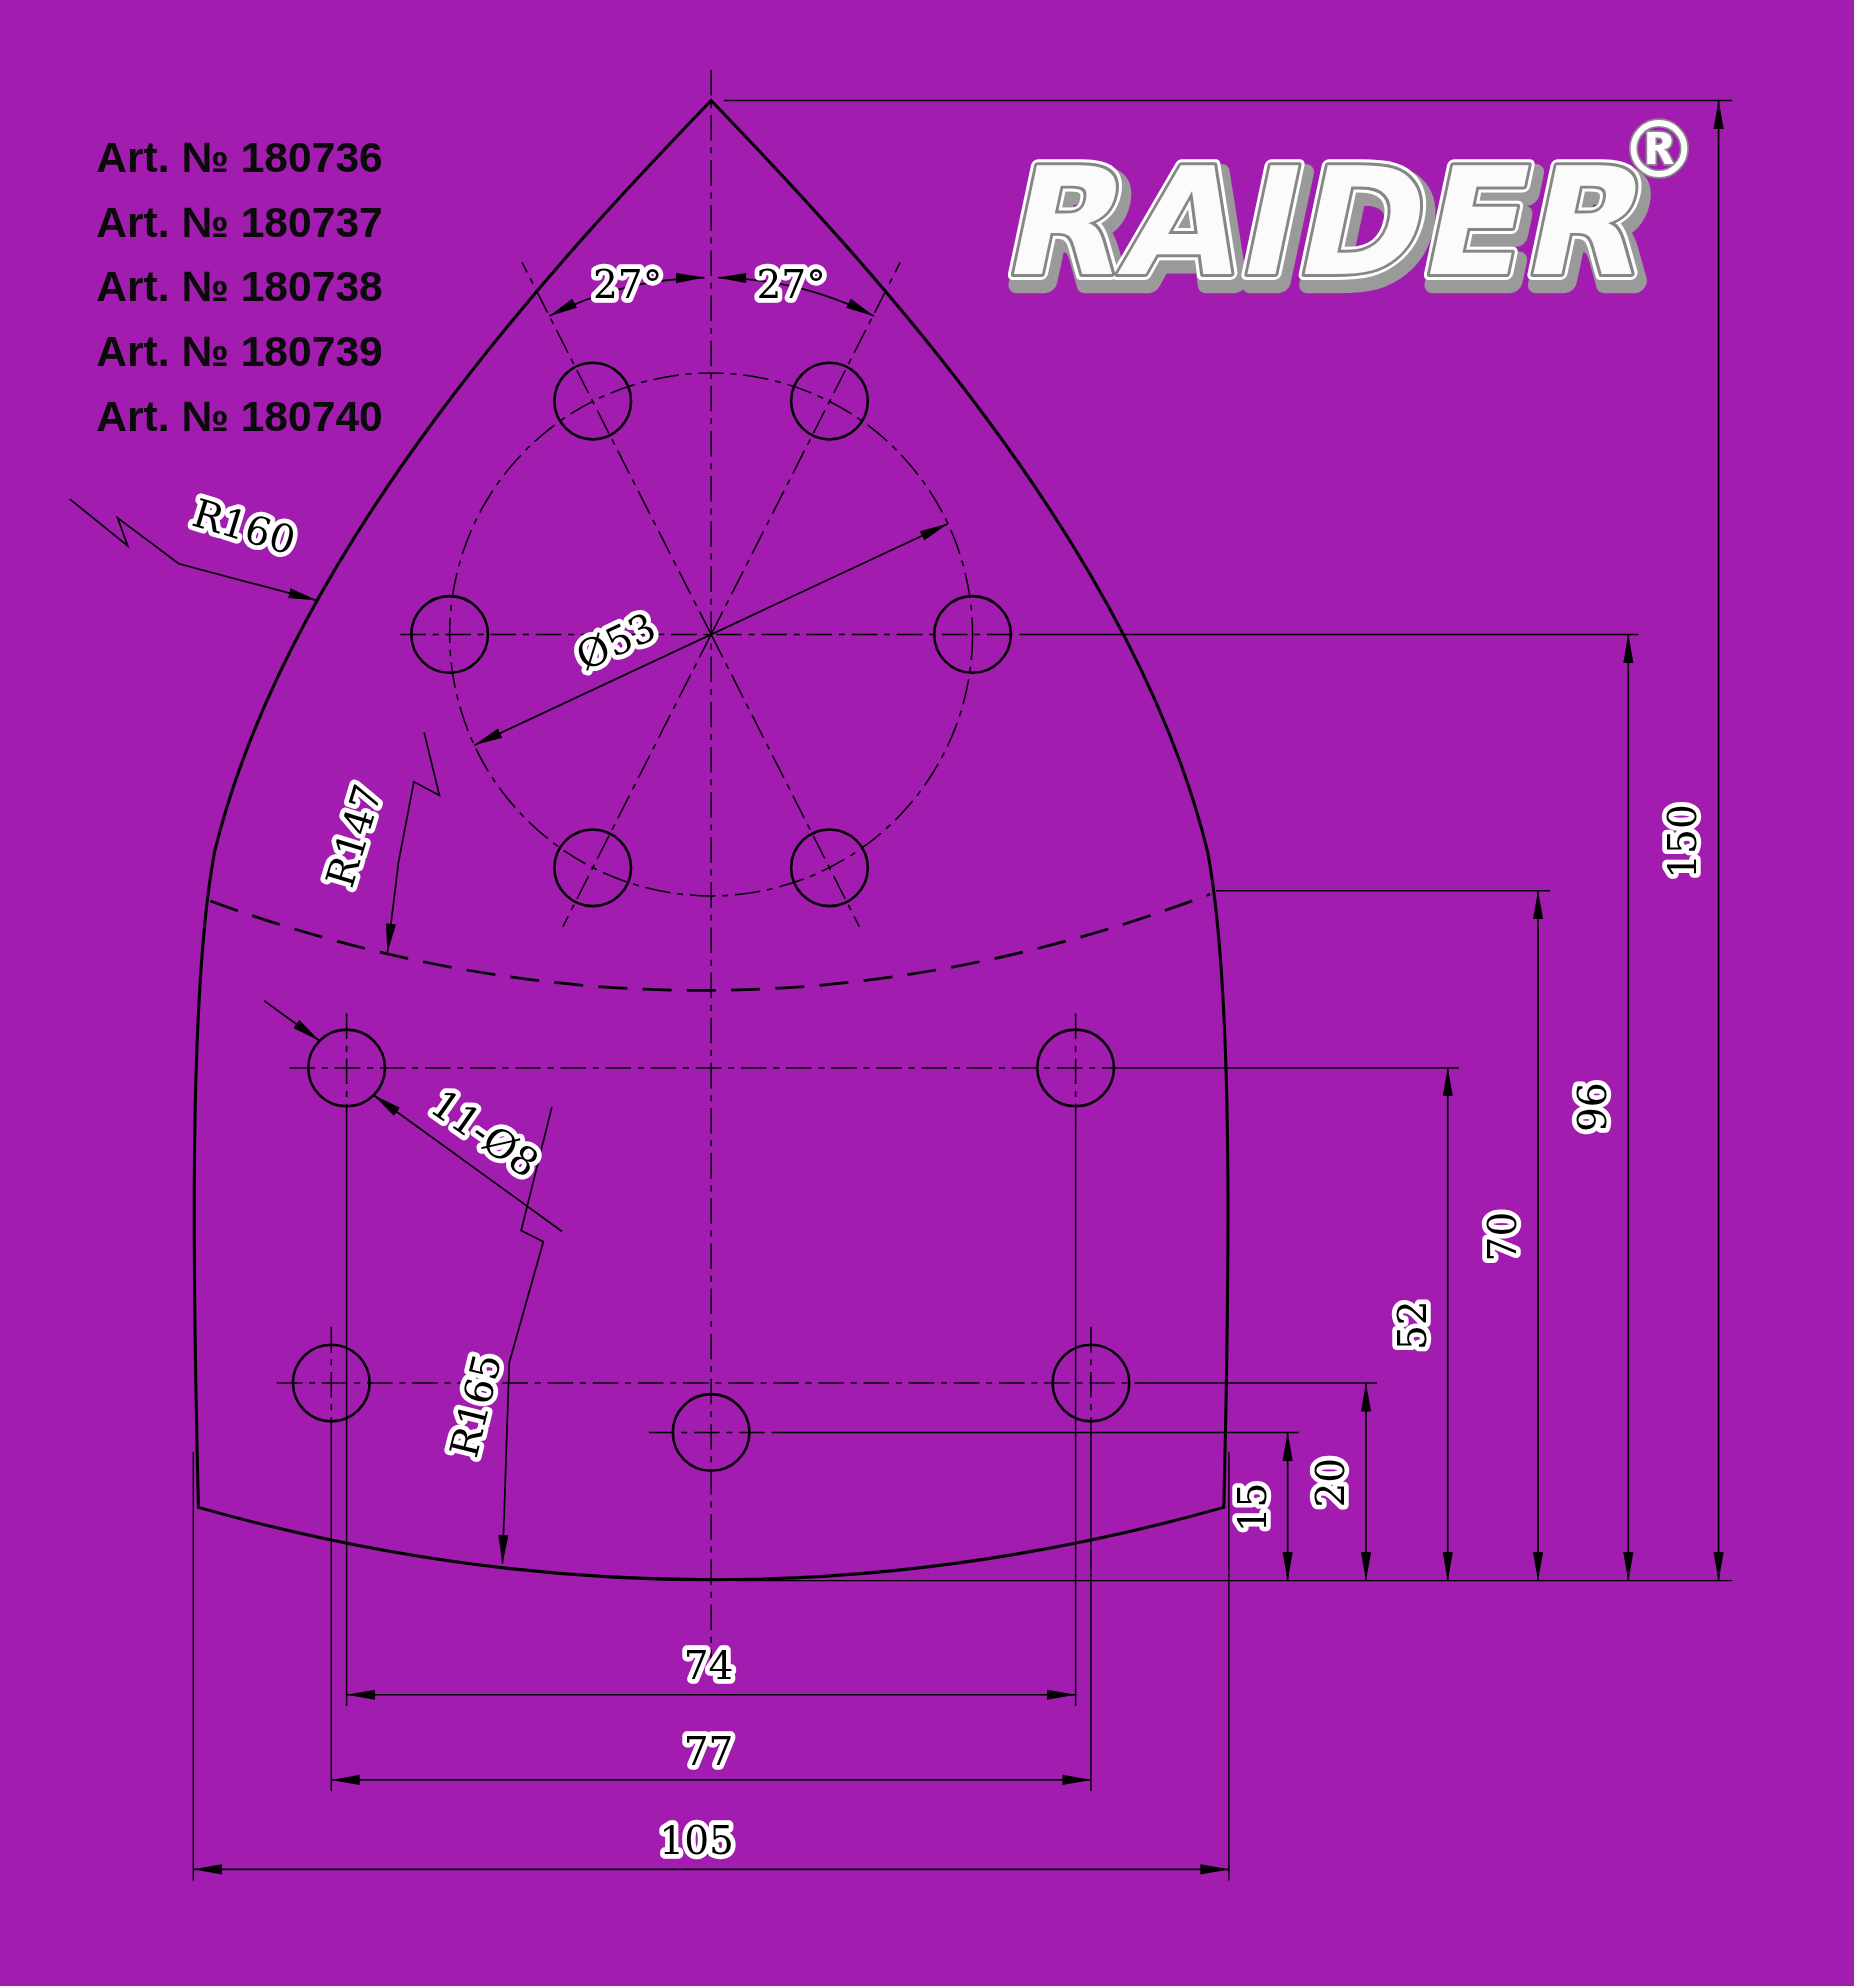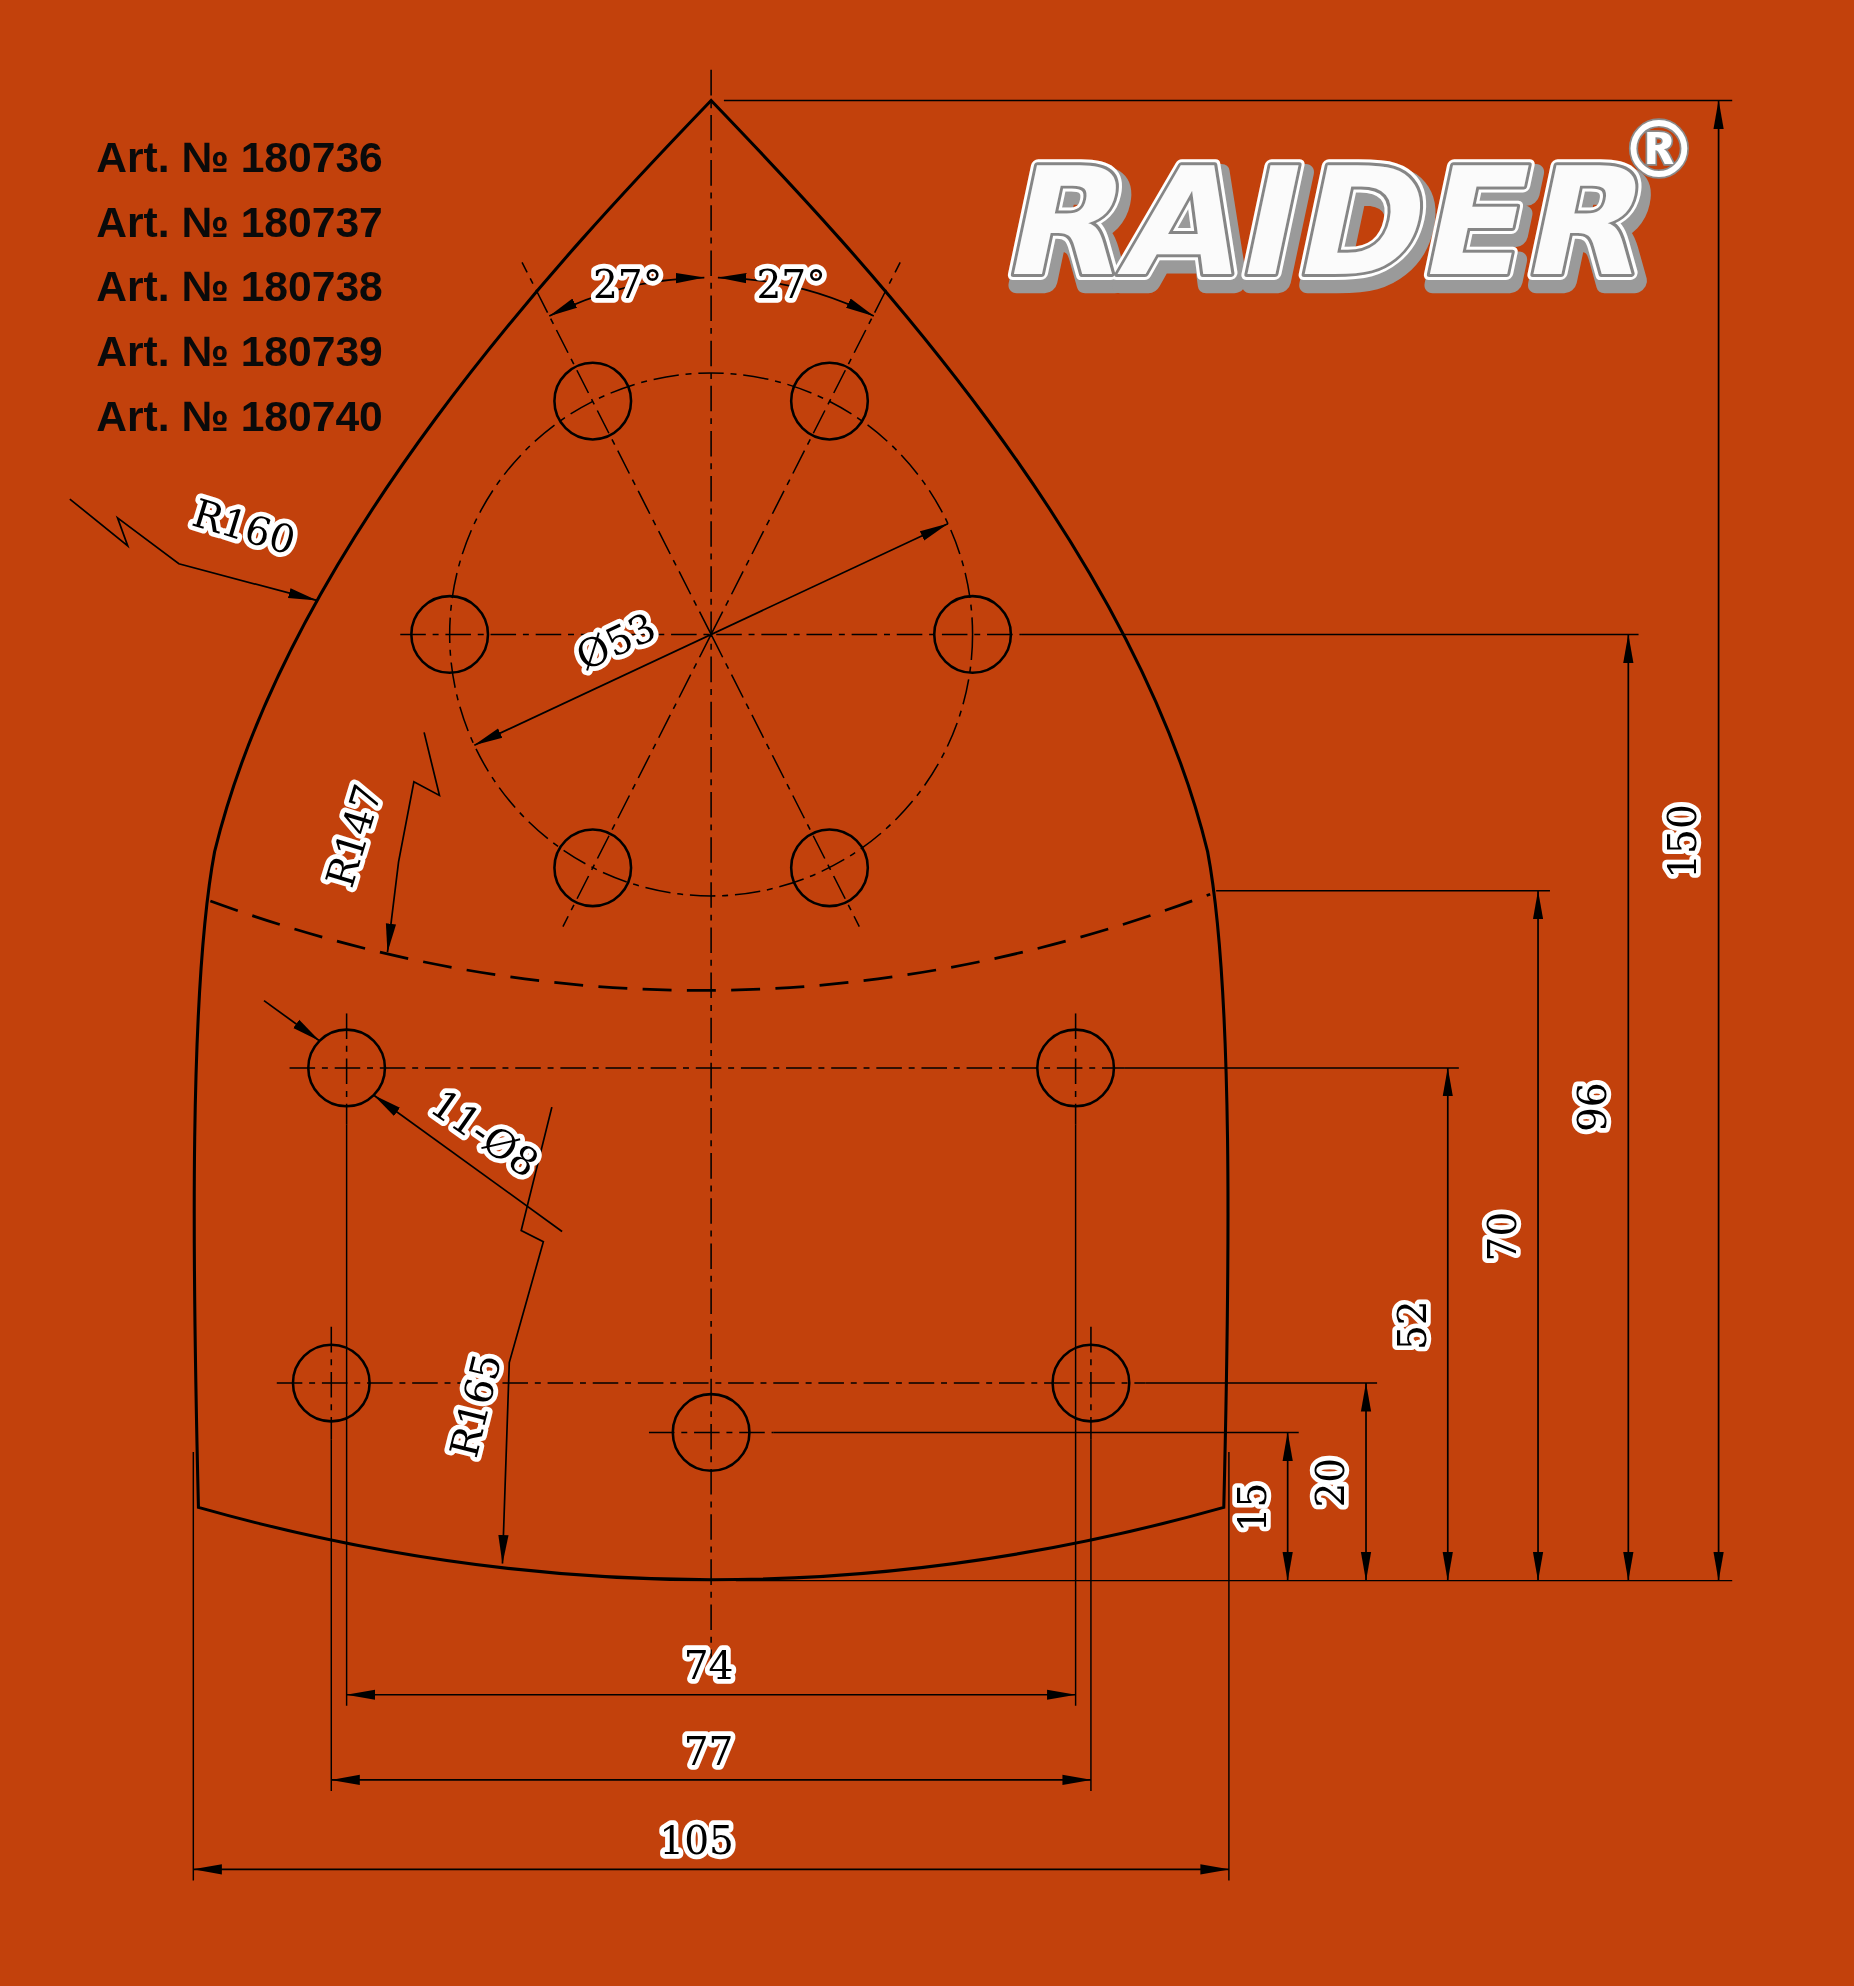--- a/index.html
+++ b/index.html
@@ -1,16 +1,16 @@
 <!DOCTYPE html>
 <html style="font-size:13.6px"><head>
 <meta charset="utf-8">
 <style>
   html,body { margin:0; padding:0; background:#ffffff; }
-  .stage { position:relative; width:1854px; height:1986px; background:#c2410c; overflow:hidden; }
+  .stage { position:relative; width:1854px; height:1986px; background:#a21caf; overflow:hidden; }
   svg { display:block; }
 
   .outline { fill:none; stroke:#000; stroke-width:3.6; }
   .dashed  { fill:none; stroke:#000; stroke-width:3.2; stroke-dasharray:34 18; }
   .hole    { fill:none; stroke:#000; stroke-width:3; }
   .cl      { fill:none; stroke:#000; stroke-width:1.8; stroke-dasharray:30 8 7 8; }
   .ext     { fill:none; stroke:#000; stroke-width:1.7; }
   .dimln   { fill:none; stroke:#000; stroke-width:2; }
   .leader  { fill:none; stroke:#000; stroke-width:2; }
 

